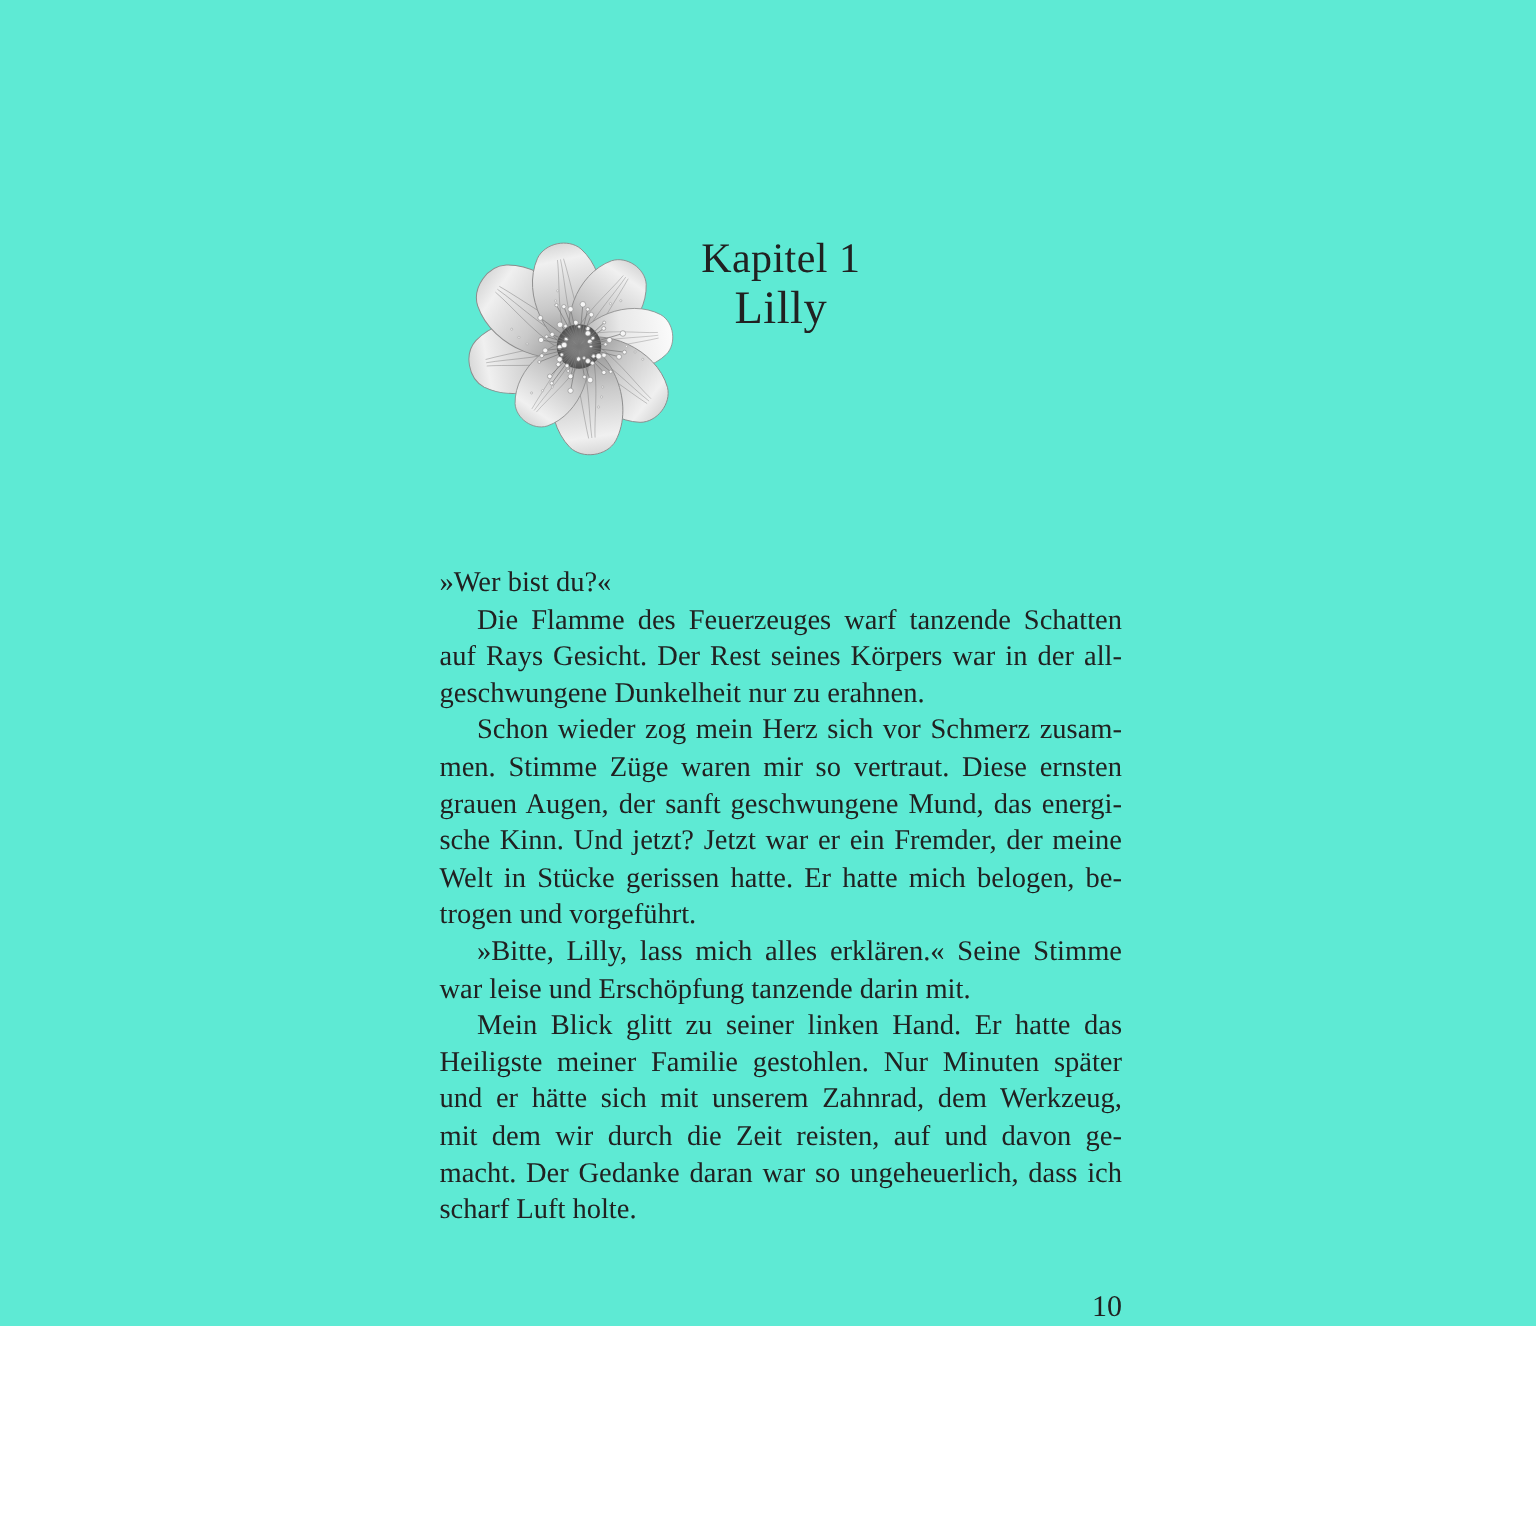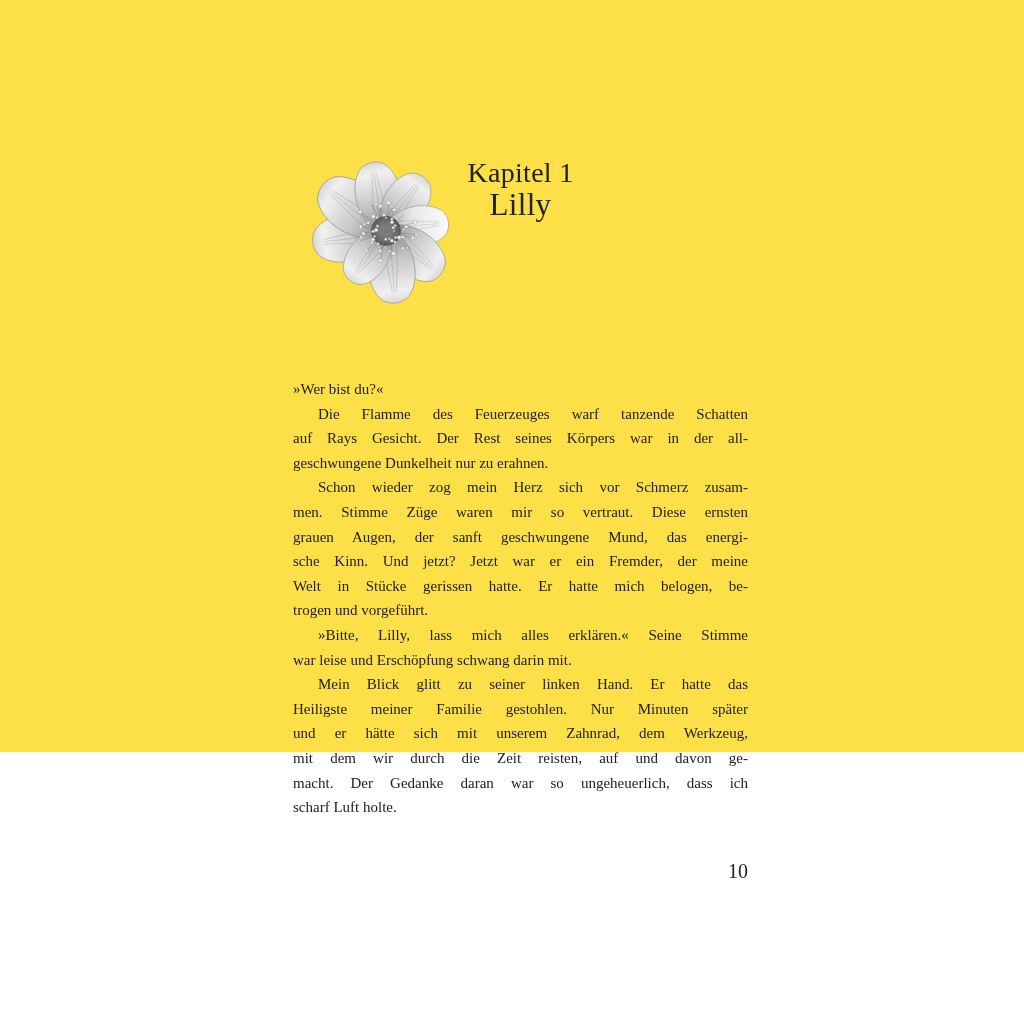--- a/index.html
+++ b/index.html
@@ -6,22 +6,22 @@
     margin: 0;
     padding: 0;
     background: #ffffff;
     width: 1024px;
     height: 1024px;
     overflow: hidden;
   }
   .page {
     position: relative;
     width: 1024px;
-    height: 752px;
-    background: #fde047;
+    height: 884px;
+    background: #5eead4;
     font-family: "Liberation Serif", "DejaVu Serif", serif;
     color: #212121;
   }
   .flower {
     position: absolute;
     left: 300px;
     top: 140px;
     width: 172px;
     height: 170px;
   }
@@ -40,21 +40,21 @@
   .chapter-subtitle {
     font-size: 31px;
     line-height: 31px;
     letter-spacing: 0.3px;
   }
   .body-text {
     position: absolute;
     left: 293px;
     top: 377px;
     width: 455px;
-    font-size: 15px;
+    font-size: 19px;
     line-height: 24.6px;
   }
   .line {
     min-height: 24.6px;
   }
   .line.j {
     text-align: justify;
     text-align-last: justify;
   }
   .line.i {
@@ -264,21 +264,21 @@
       <div class="line j i">Die Flamme des Feuerzeuges warf tanzende Schatten</div>
       <div class="line j">auf Rays Gesicht. Der Rest seines Körpers war in der all-</div>
       <div class="line">geschwungene Dunkelheit nur zu erahnen.</div>
       <div class="line j i">Schon wieder zog mein Herz sich vor Schmerz zusam-</div>
       <div class="line j">men. Stimme Züge waren mir so vertraut. Diese ernsten</div>
       <div class="line j">grauen Augen, der sanft geschwungene Mund, das energi-</div>
       <div class="line j">sche Kinn. Und jetzt? Jetzt war er ein Fremder, der meine</div>
       <div class="line j">Welt in Stücke gerissen hatte. Er hatte mich belogen, be-</div>
       <div class="line">trogen und vorgeführt.</div>
       <div class="line j i">»Bitte, Lilly, lass mich alles erklären.« Seine Stimme</div>
-      <div class="line">war leise und Erschöpfung schwang darin mit.</div>
+      <div class="line">war leise und Erschöpfung tanzende darin mit.</div>
       <div class="line j i">Mein Blick glitt zu seiner linken Hand. Er hatte das</div>
       <div class="line j">Heiligste meiner Familie gestohlen. Nur Minuten später</div>
       <div class="line j">und er hätte sich mit unserem Zahnrad, dem Werkzeug,</div>
       <div class="line j">mit dem wir durch die Zeit reisten, auf und davon ge-</div>
       <div class="line j">macht. Der Gedanke daran war so ungeheuerlich, dass ich</div>
       <div class="line">scharf Luft holte.</div>
     </div>
 
   <div class="page-number">10</div>
 

